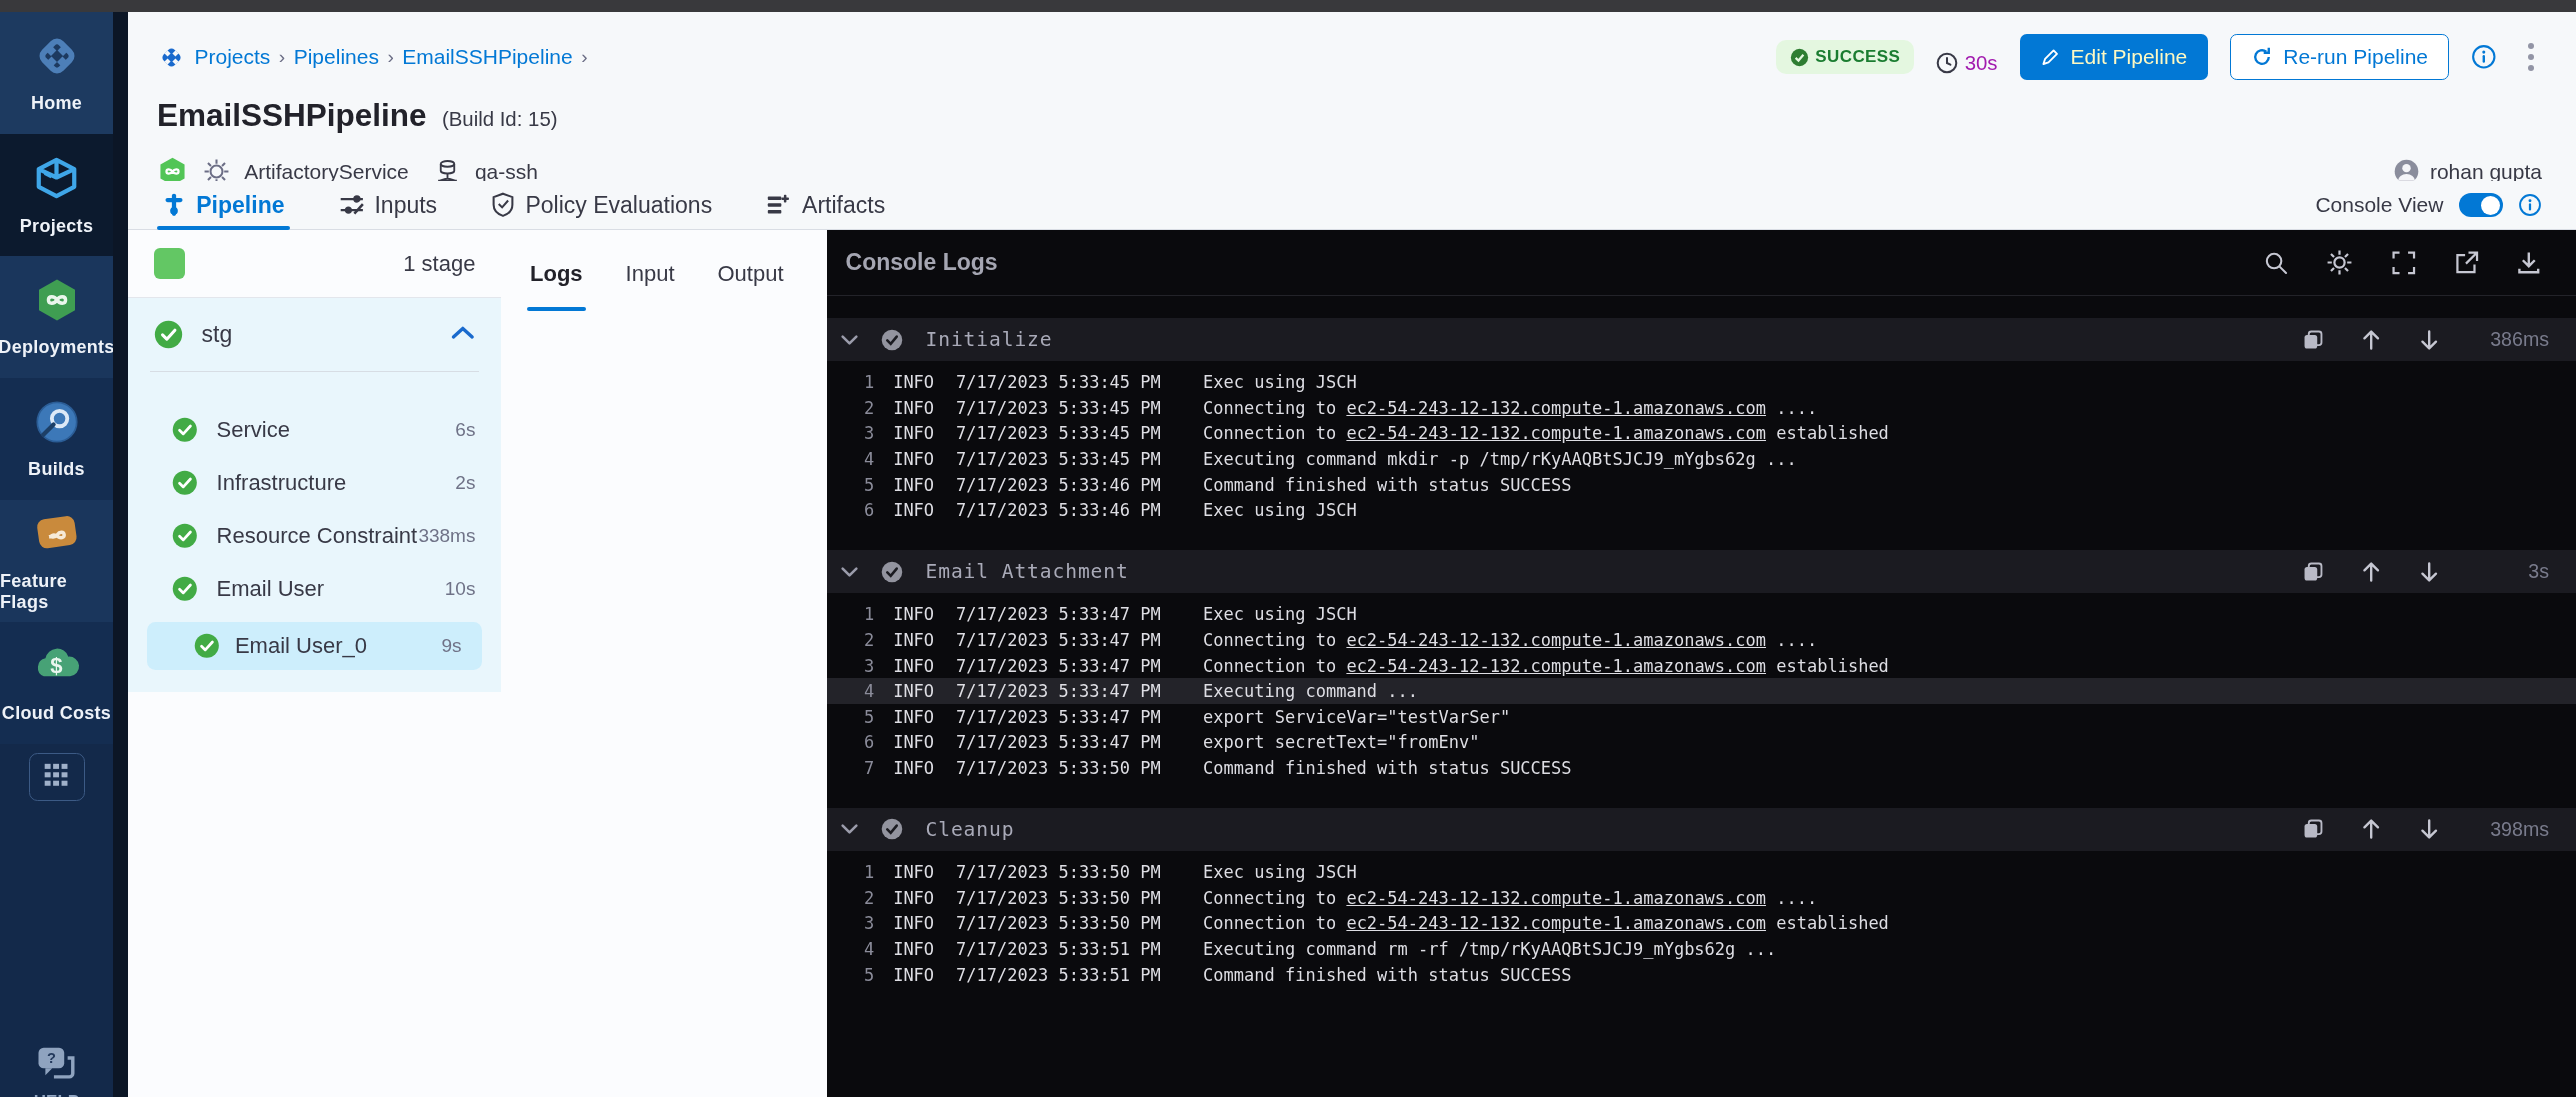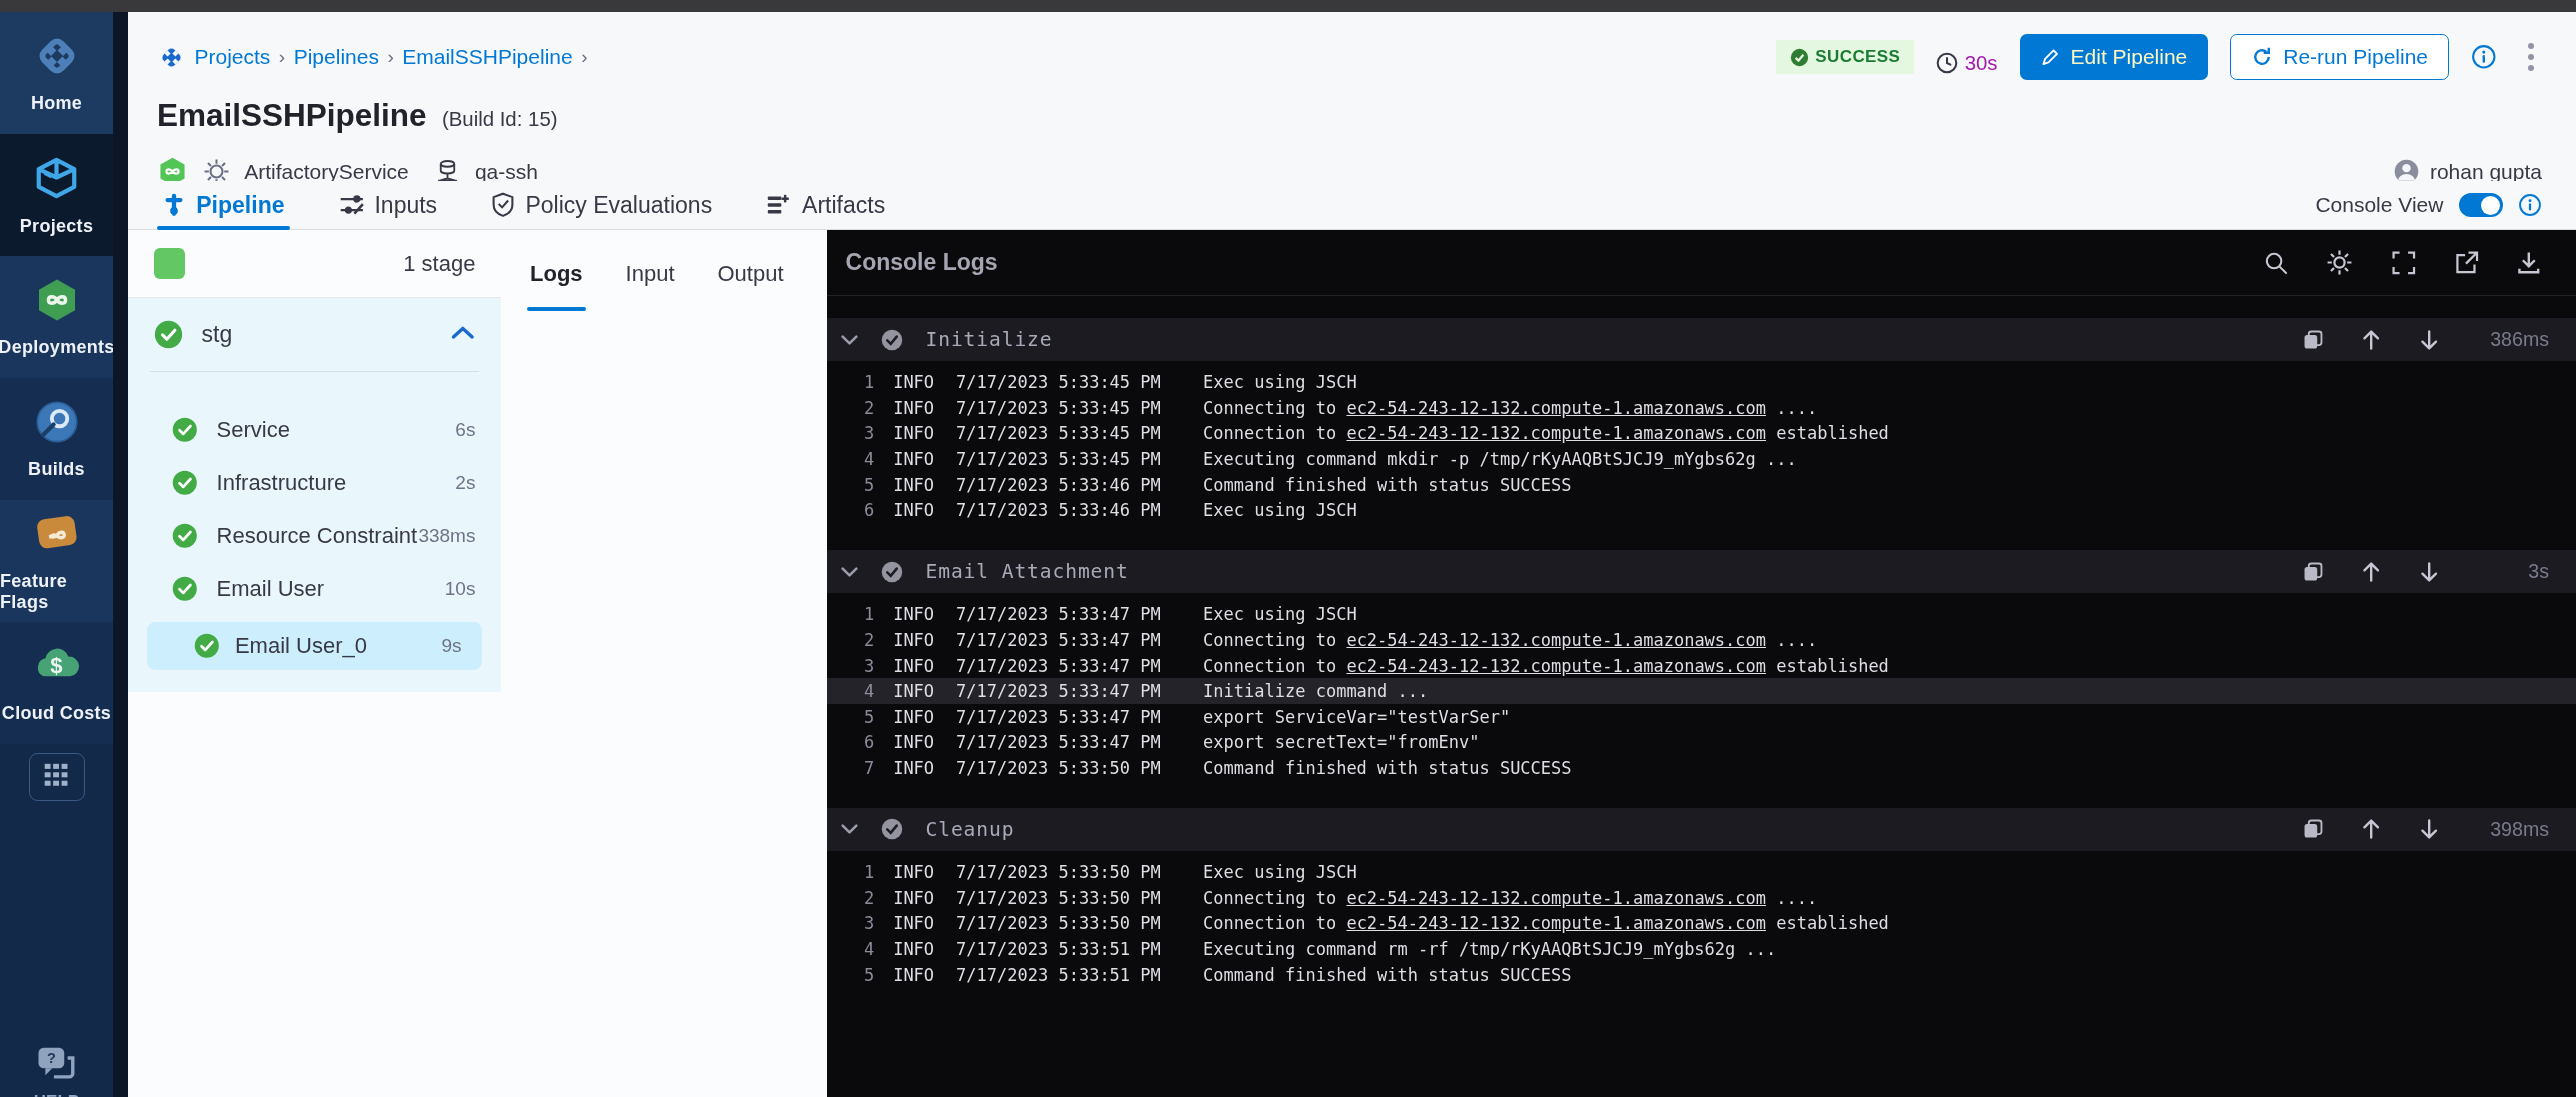--- a/index.html
+++ b/index.html
@@ -25,21 +25,21 @@
   
   .main { position:absolute; top:12px; left:128px; width:2448px; height:1085px; background:#fbfcfe;
     display:flex; flex-direction:column; }
   .page-header { background:#f6f8fa; padding:22px 34px 0 29px; height:169px; flex:none; }
   .crumb-row { display:flex; align-items:center; }
   .crumb { display:flex; align-items:center; gap:8.5px; font-size:21px; color:#0278d5; }
   .crumb a { color:#0278d5; text-decoration:none; cursor:pointer; }
   .crumb .sep { color:#6b6d85; font-size:19px; }
   .crumb-right { margin-left:auto; display:flex; align-items:center; gap:22px; }
   .badge-success { display:flex; align-items:center; gap:6.8px; background:#e4f7e0; color:#1b7d31;
-    font-size:17px; font-weight:700; letter-spacing:0.4px; padding:6.8px 13.6px; border-radius:0; }
+    font-size:17px; font-weight:700; letter-spacing:0.4px; padding:6.8px 13.6px; border-radius:10px; }
   .time-chip { display:flex; align-items:center; gap:6.8px; font-size:20.4px; color:#a21caf;margin-top:12px; }
   .btn { display:flex; align-items:center; gap:10.2px; height:46px; padding:0 20.4px; border-radius:6.8px;
     font-size:21px; cursor:pointer; white-space:nowrap; }
   .btn-primary { background:#0278d5; color:#fef9c3; }
   .btn-outline { background:#fff; color:#0278d5; border:1.7px solid #0278d5; }
   .kebab { display:flex; flex-direction:column; gap:5.1px; padding:3.4px 8.5px; cursor:pointer; }
   .kebab i { width:6px; height:6px; border-radius:50%; background:#9294a5; }
   .title-row { display:flex; align-items:baseline; gap:15.3px; margin-top:17px; }
   .pg-title { font-size:31.5px; font-weight:700; color:#22222a; }
   .build-id { font-size:20.4px; color:#383946; }
@@ -580,21 +580,21 @@
                     <path d="M12 3 V22 M4 15 L12 23 L20 15" fill="none" stroke="#c6c7d2" stroke-width="2.8" stroke-linecap="round" stroke-linejoin="round"></path>
                   </svg>
                 </span>
                 <span class="sec-dur">3s</span>
               </span>
             </div>
             <div class="loglines">
               <div class="log-line"><span class="num">1</span><span class="level">INFO</span><span class="ts">7/17/2023 5:33:47 PM</span><span class="msg">Exec using JSCH</span></div>
               <div class="log-line"><span class="num">2</span><span class="level">INFO</span><span class="ts">7/17/2023 5:33:47 PM</span><span class="msg">Connecting to <span class="lnk">ec2-54-243-12-132.compute-1.amazonaws.com</span> ....</span></div>
               <div class="log-line"><span class="num">3</span><span class="level">INFO</span><span class="ts">7/17/2023 5:33:47 PM</span><span class="msg">Connection to <span class="lnk">ec2-54-243-12-132.compute-1.amazonaws.com</span> established</span></div>
-              <div class="log-line hl"><span class="num">4</span><span class="level">INFO</span><span class="ts">7/17/2023 5:33:47 PM</span><span class="msg">Initialize command ...</span></div>
+              <div class="log-line hl"><span class="num">4</span><span class="level">INFO</span><span class="ts">7/17/2023 5:33:47 PM</span><span class="msg">Executing command ...</span></div>
               <div class="log-line"><span class="num">5</span><span class="level">INFO</span><span class="ts">7/17/2023 5:33:47 PM</span><span class="msg">export ServiceVar="testVarSer"</span></div>
               <div class="log-line"><span class="num">6</span><span class="level">INFO</span><span class="ts">7/17/2023 5:33:47 PM</span><span class="msg">export secretText="fromEnv"</span></div>
               <div class="log-line"><span class="num">7</span><span class="level">INFO</span><span class="ts">7/17/2023 5:33:50 PM</span><span class="msg">Command finished with status SUCCESS</span></div>
             </div>
             <div class="section-bar">
               <span style="display:flex">
                 <svg width="19" height="12" viewBox="0 0 22 14">
                   <path d="M3 3 L11 11 L19 3" fill="none" stroke="#9b9cab" stroke-width="3" stroke-linecap="round" stroke-linejoin="round"></path>
                 </svg>
               </span>

